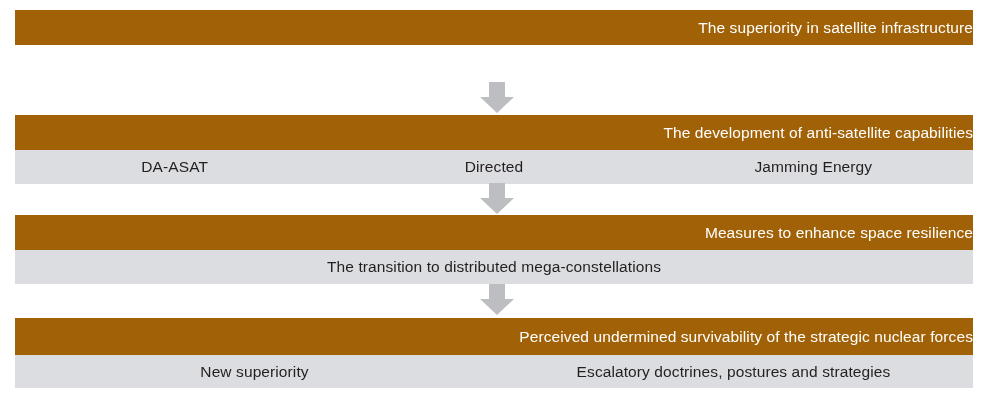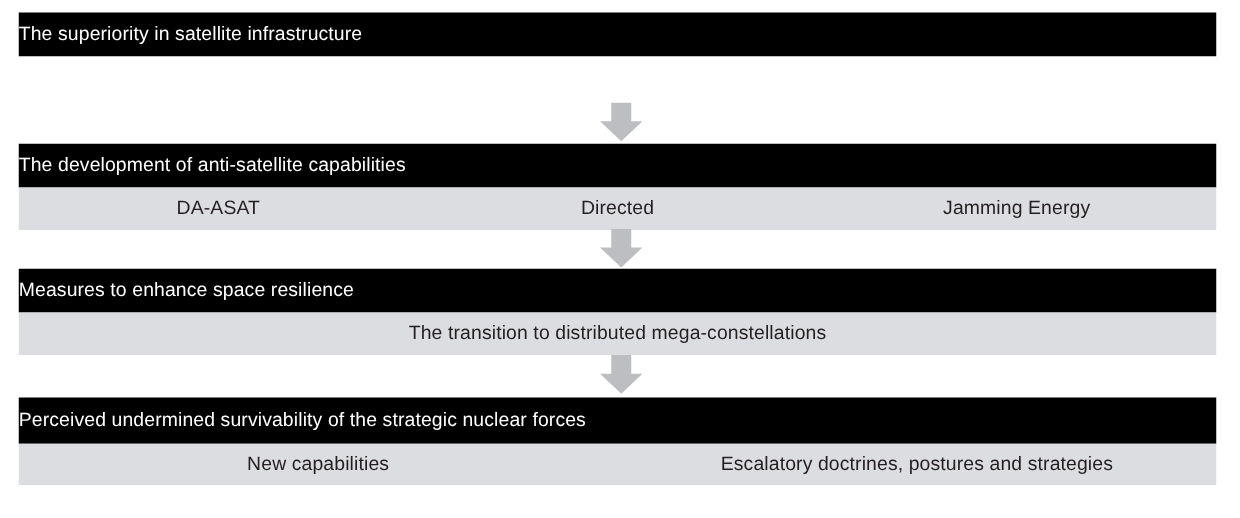--- a/index.html
+++ b/index.html
@@ -22,23 +22,23 @@
   }
 
   
   .block {
     position: absolute;
     left: 15px;
     width: 958px;
     box-sizing: border-box;
   }
   .block-header {
-    background: #000000;
+    background: #a16207;
     color: #ffffff;
-    text-align: left;
+    text-align: right;
     font-size: 15.5px;
     line-height: 35px;
     height: 35px;
     letter-spacing: 0.1px;
     white-space: nowrap;
     overflow: hidden;
     font-weight: 400;
   }
   .block-items {
     background: #dcdde0;
@@ -122,18 +122,18 @@
 
   <div class="arrow arrow-3">
     <svg width="34" height="31" viewBox="0 0 34 31" xmlns="http://www.w3.org/2000/svg">
       <polygon points="9,0 25,0 25,15 34,15 17,31 0,15 9,15" fill="#bcbec1"></polygon>
     </svg>
   </div>
 
   <div class="block block-4">
     <div class="block-header">Perceived undermined survivability of the strategic nuclear forces</div>
     <div class="block-items">
-      <div class="block-item">New capabilities</div>
+      <div class="block-item">New superiority</div>
       <div class="block-item">Escalatory doctrines, postures and strategies</div>
     </div>
   </div>
 
 </div>
 
 </body></html>

